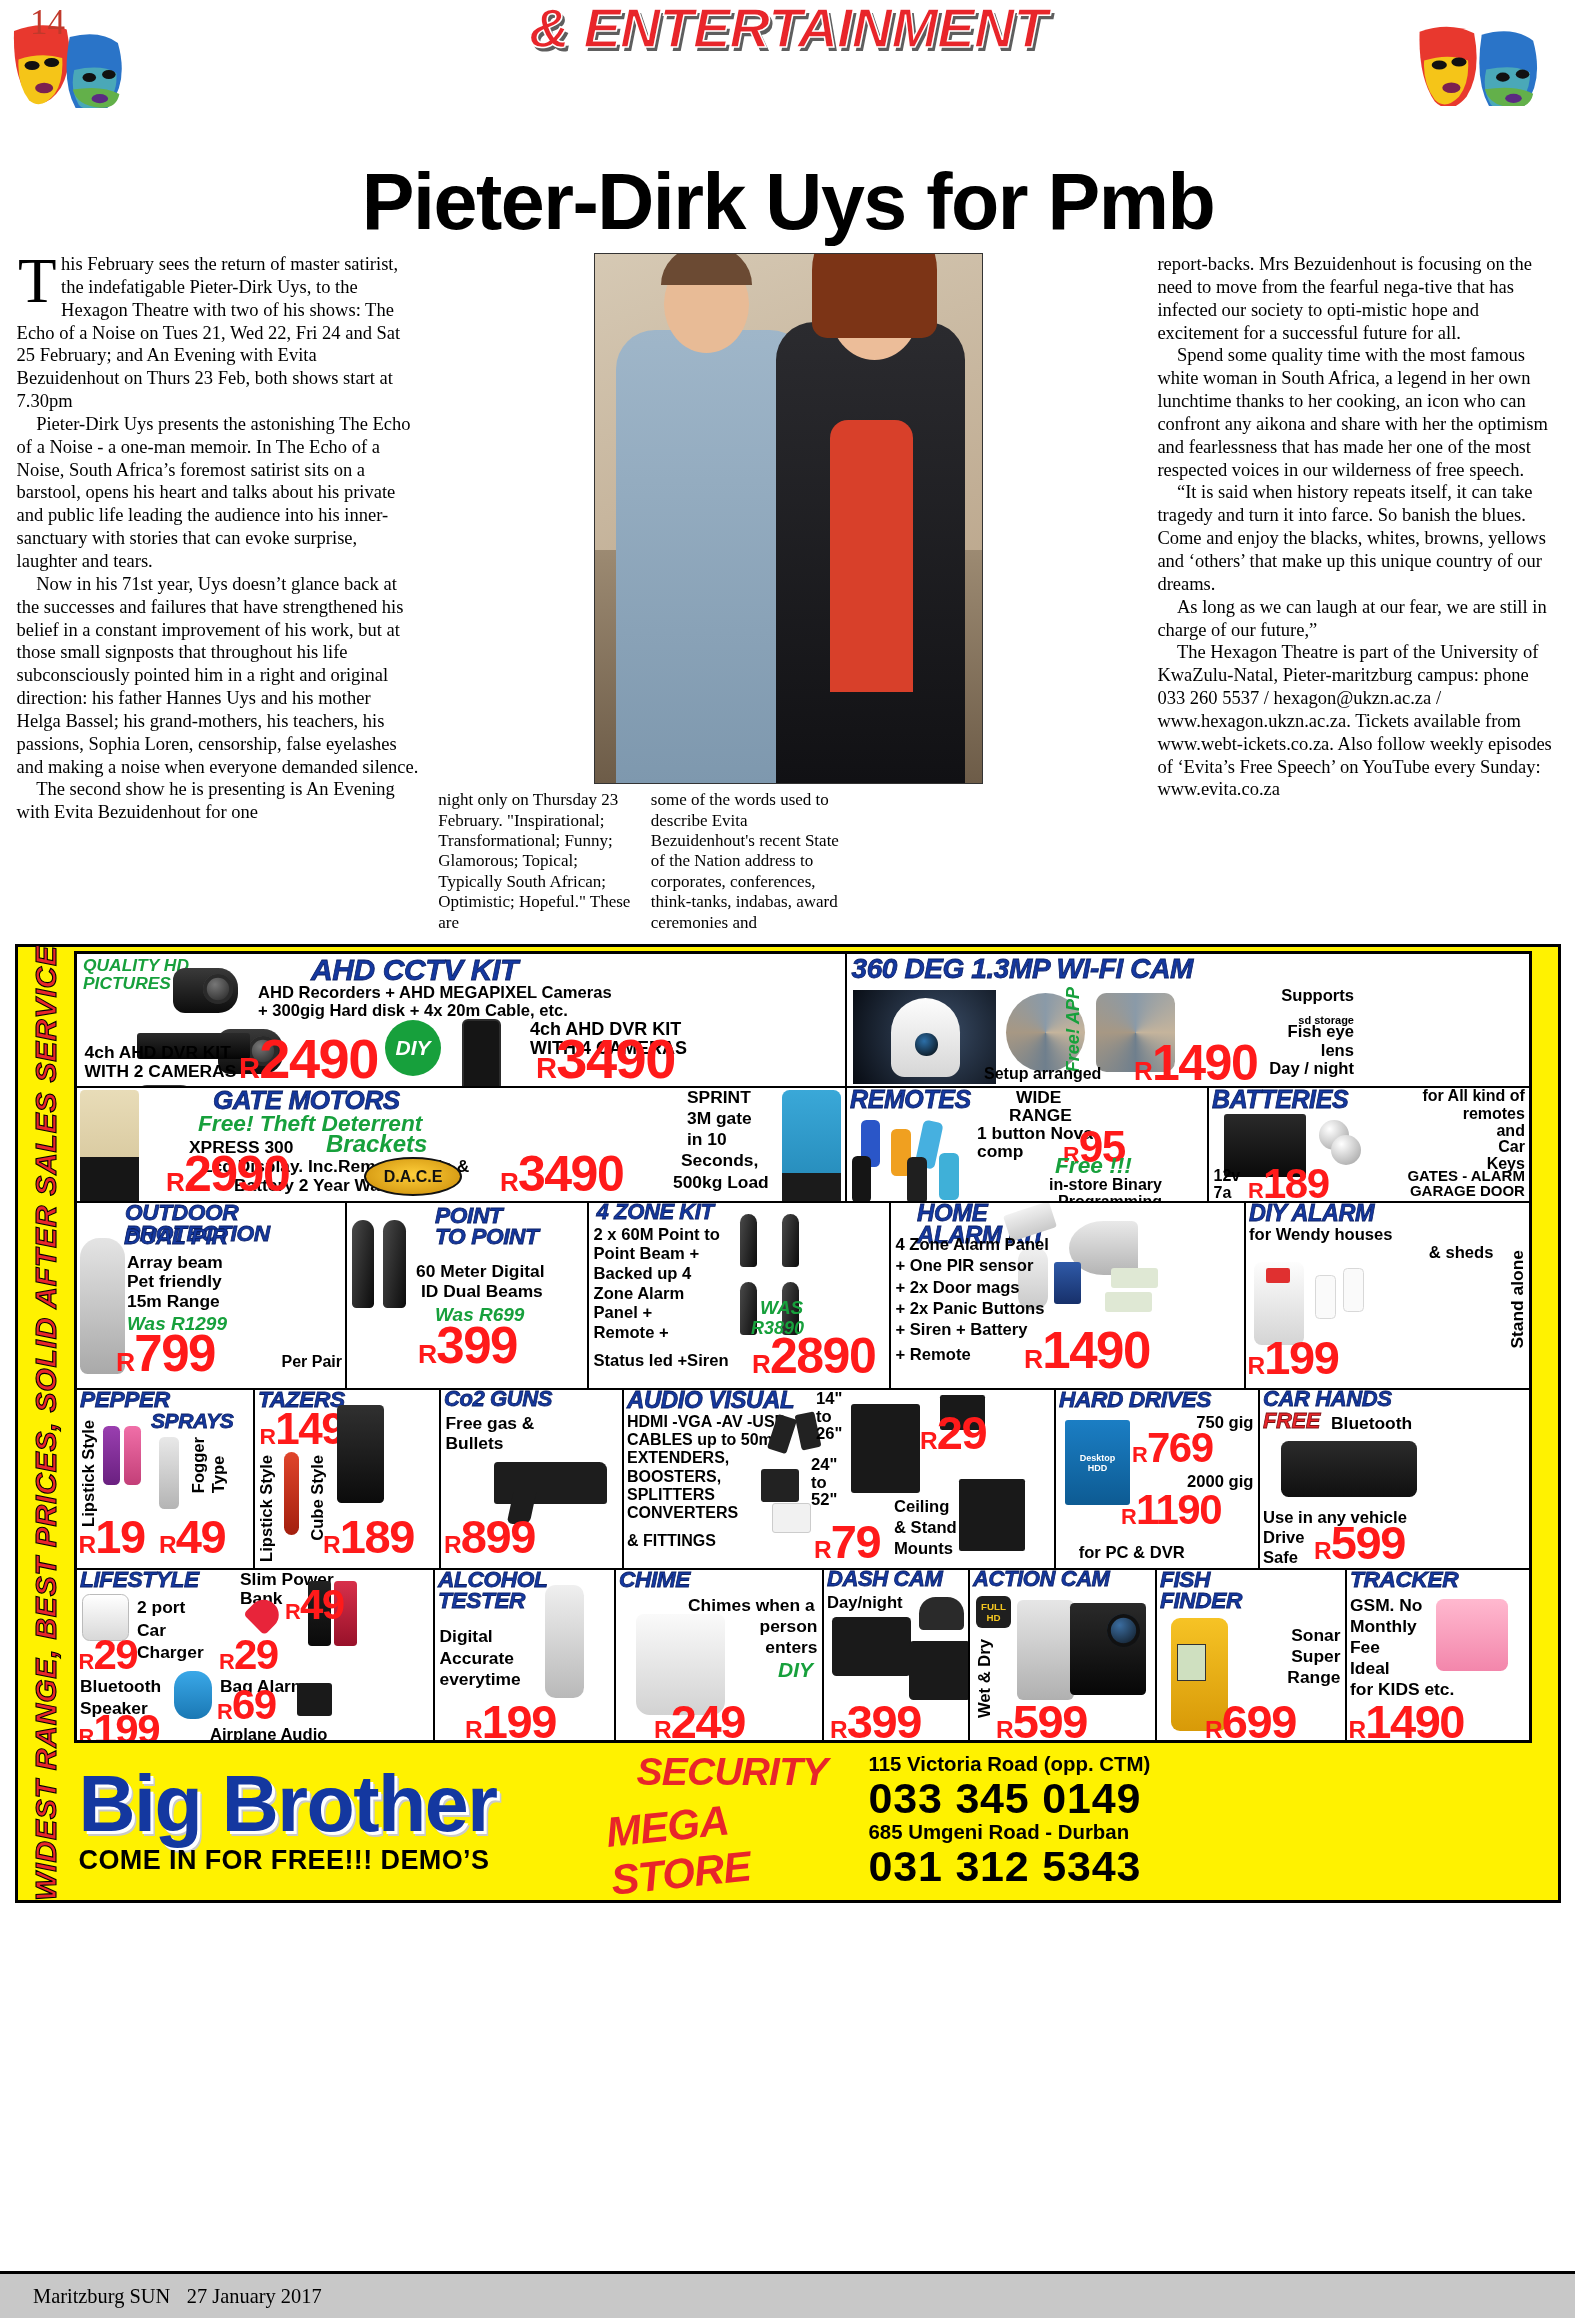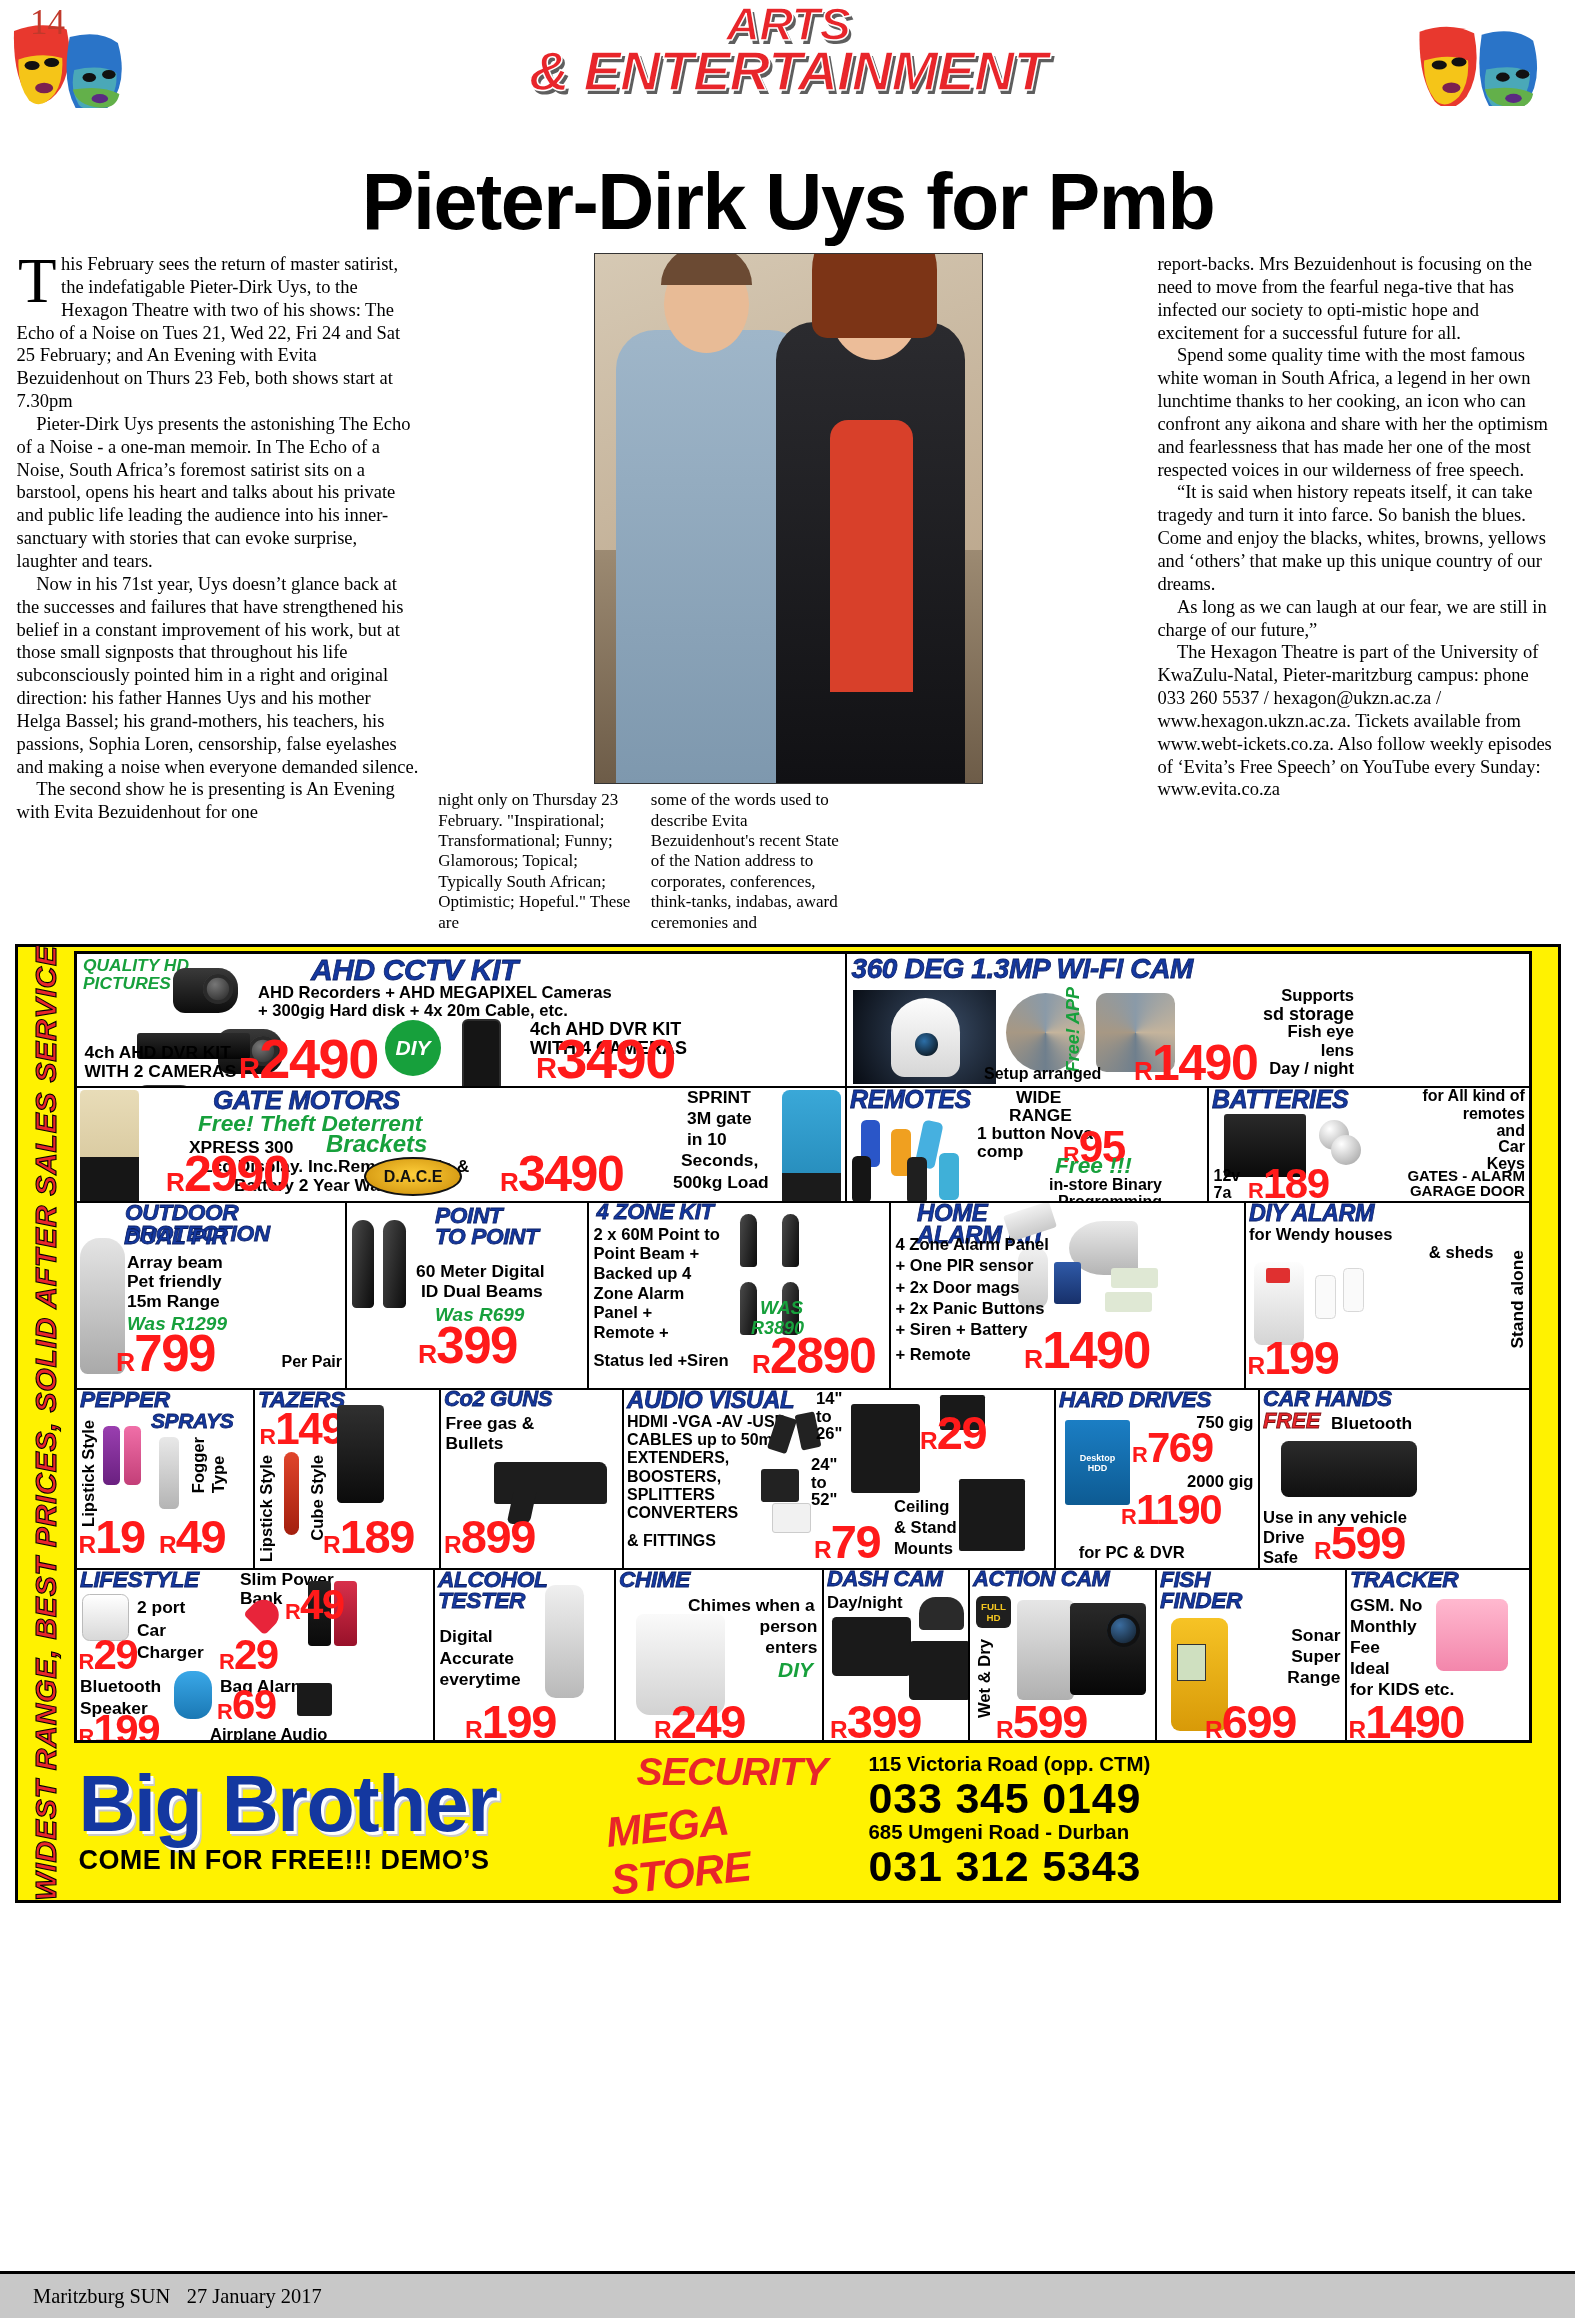--- a/index.html
+++ b/index.html
@@ -353,21 +353,20 @@
     <ellipse cx="56" cy="96" rx="12" ry="7" fill="#7b2150"></ellipse>
     <path d="M96 26 q42 -12 68 8 q14 52 -10 84 q-26 26 -46 6 q-22 -34 -12 -98 z" fill="#2a74c8"></path>
     <path d="M102 72 q38 -8 58 4 q0 28 -18 42 q-20 14 -34 0 q-12 -20 -6 -46 z" fill="#4aa8b8"></path>
     <path d="M100 98 q42 -6 64 6 q-4 20 -28 18 q-30 -2 -36 -24 z" fill="#63b04a"></path>
     <ellipse cx="124" cy="82" rx="9" ry="6" fill="#111"></ellipse>
     <ellipse cx="150" cy="78" rx="9" ry="6" fill="#111"></ellipse>
     <ellipse cx="138" cy="110" rx="11" ry="6" fill="#5b2a82"></ellipse>
   </svg>
 
   <div class="ae-title">
-    <span class="ae-line1">ARTS</span>
     <span class="ae-line2">&amp; ENTERTAINMENT</span>
   </div>
 </div>
 
 <h1 class="headline">Pieter-Dirk Uys for Pmb</h1>
 
 <div class="article">
 
   <div class="col">
     <p class="first"><span class="dropcap">T</span><span>his February sees the return of master satirist, the indefatigable Pieter-Dirk Uys, to the Hexagon Theatre with two of his shows: The Echo of a Noise on Tues 21, Wed 22, Fri 24 and Sat 25 February; and An Evening with Evita Bezuidenhout on Thurs 23 Feb, both shows start at 7.30pm</span></p>
@@ -445,21 +444,21 @@
 
         <div class="cell" style="width:513px;">
           <div class="h-blue" style="position:absolute;left:4.5px;top:1.5px;font-size:28px;">360 DEG 1.3MP WI-FI CAM</div>
           <div class="art" style="left:6px;top:36px;width:143px;height:94px;background:radial-gradient(circle at 60% 45%,#3b4e68,#070b12);"></div>
           <div class="art wifi-cam" style="left:44px;top:44px;"></div>
           <div class="art pano" style="left:159px;top:39px;"></div>
           <div class="art pano" style="left:249px;top:39px;border-radius:10.6px;"></div>
           <div class="h-green" style="position:absolute;left:217px;top:33px;font-size:18px;writing-mode:vertical-rl;transform:rotate(180deg);">Free! APP</div>
 
           <div class="body-txt" style="position:absolute;right:6px;top:33px;font-size:16.6px;text-align:right;">Supports</div>
-          <div class="body-txt" style="position:absolute;right:6px;top:51px;font-size:18px;text-align:right;">sd  storage</div>
+          <div class="body-txt" style="position:absolute;right:6px;top:61px;font-size:11px;text-align:right;">sd  storage</div>
           <div class="body-txt" style="position:absolute;right:6px;top:69px;font-size:16.6px;text-align:right;">Fish eye</div>
           <div class="body-txt" style="position:absolute;right:6px;top:88px;font-size:16.6px;text-align:right;">lens</div>
           <div class="body-txt" style="position:absolute;right:6px;top:106px;font-size:16.6px;text-align:right;">Day / night</div>
 
           <div class="body-txt" style="position:absolute;left:137px;top:112px;font-size:16px;">Setup arranged</div>
           <div class="price" style="position:absolute;left:287px;top:89px;font-size:50px;">
             <span class="r">R</span><span>1490</span>
           </div>
         </div>
 

